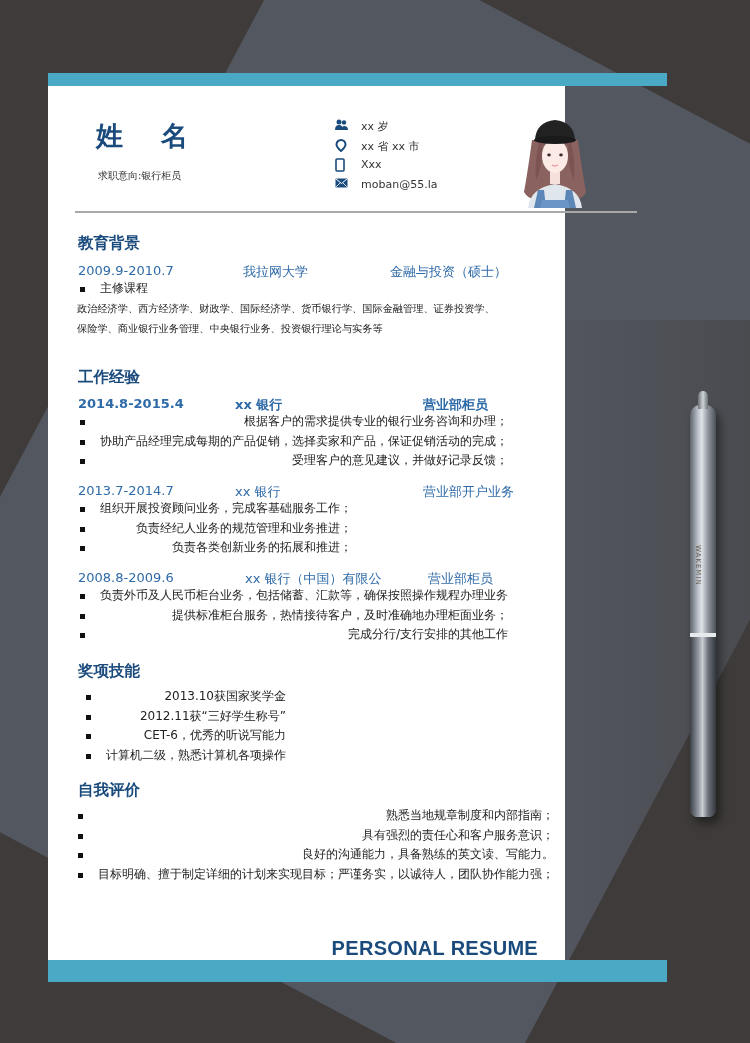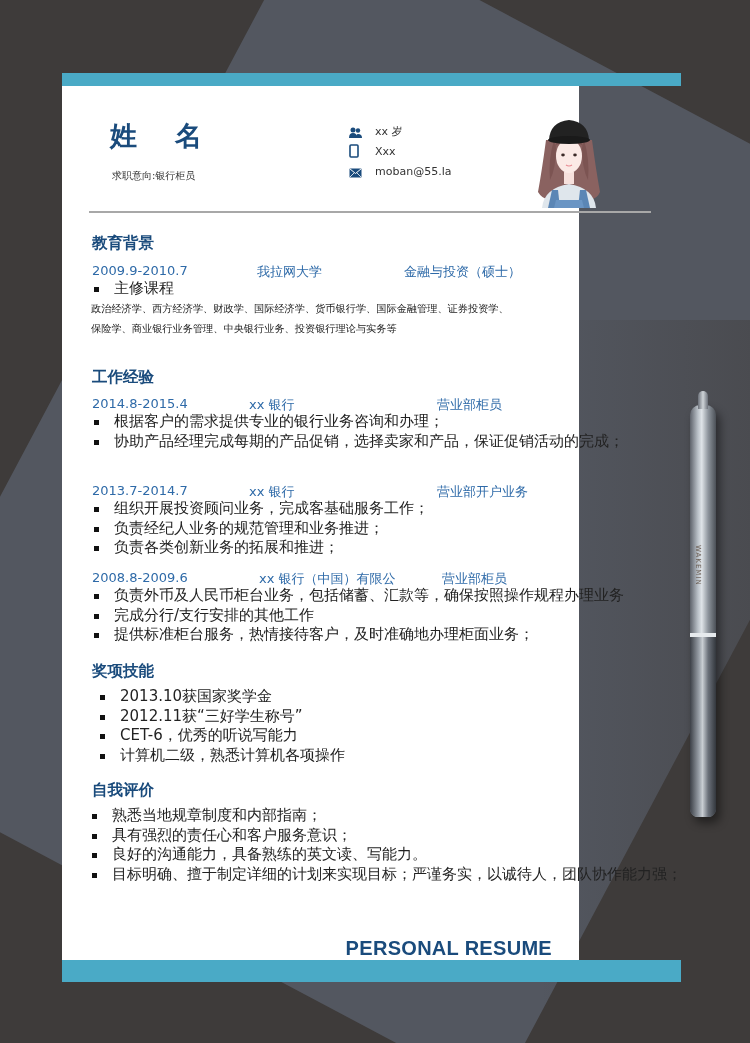--- a/index.html
+++ b/index.html
@@ -58,21 +58,21 @@
     position: absolute;
     left: 4px; top: 140px;
     font-size: 7px; color: #6e6259;
     writing-mode: vertical-rl;
     letter-spacing: 1px;
   }
 
   
   .page {
     position: absolute;
-    left: 62px; top: 73px;
+    left: 48px; top: 73px;
     width: 517px; height: 909px;
     background: #ffffff;
   }
   .bar-top {
     position: absolute; left: 0; top: 0;
     width: 619px; height: 13px;
     background: #4aaac6;
   }
   .bar-bottom {
     position: absolute; left: 0; bottom: 0;
@@ -87,21 +87,21 @@
   }
   .intent {
     position: absolute; left: 50px; top: 96px;
     font-size: 10px; color: #333;
   }
   .contacts {
     position: absolute; left: 287px; top: 46px;
     width: 200px;
   }
   .contact-row {
-    display: flex; align-items: flex-end;
+    display: flex; align-items: flex-start;
     height: 19.5px;
   }
   .contact-icon {
     width: 26px; display: flex; align-items: center;
   }
   .contact-text {
     font-size: 11px; color: #333;
   }
   .avatar {
     position: absolute; left: 472px; top: 37px;
@@ -123,24 +123,25 @@
     font-size: 13px; color: #2e6aa8;
     width: 560px; height: 16px;
   }
   .meta-row span { position: absolute; top: 0; white-space: nowrap; }
   .bullet-list {
     position: absolute; left: 32px;
     list-style: none;
   }
   .bullet-list li {
     position: relative;
-    font-size: 15px; color: #222;
+    font-size: 12px; color: #222;
     height: 19.5px; line-height: 19.5px;
     padding-left: 20px;
     white-space: nowrap;
+    text-align: right;
   }
   .bullet-list li .sq {
     position: absolute; left: 0; top: 8px;
     width: 5px; height: 5px; background: #111;
   }
   .para {
     position: absolute; left: 29px;
     font-size: 10.2px; color: #222;
     line-height: 19.5px;
     width: 560px;
@@ -175,20 +176,28 @@
     <div class="contact-row">
       <span class="contact-icon">
         <svg width="13" height="12" viewBox="0 0 13 12">
             <circle cx="4" cy="3" r="2.5" fill="#1a4b7c"></circle>
             <path d="M0 11 Q0 6 4 6 Q8 6 8 11 Z" fill="#1a4b7c"></path>
             <circle cx="9" cy="3.5" r="2.2" fill="#1a4b7c"></circle>
             <path d="M6.5 11 Q7 7 9 7 Q13 7 13 11 Z" fill="#1a4b7c"></path>
           </svg>
       </span>
       <span class="contact-text">xx 岁</span>
+    </div>
+    <div class="contact-row">
+      <span class="contact-icon">
+        <svg width="12" height="13" viewBox="0 0 12 13">
+            <path d="M6 1 A4.5 4.5 0 0 1 10.5 5.5 Q10.5 8 6 12 Q1.5 8 1.5 5.5 A4.5 4.5 0 0 1 6 1 Z" fill="none" stroke="#1a4b7c" stroke-width="2"></path>
+          </svg>
+      </span>
+      <span class="contact-text">xx 省 xx 市</span>
     </div>
     <div class="contact-row">
       <span class="contact-icon">
         <svg width="10" height="14" viewBox="0 0 10 14">
             <rect x="1" y="1" width="8" height="12" rx="1" fill="none" stroke="#1a4b7c" stroke-width="1.6"></rect>
           </svg>
       </span>
       <span class="contact-text">Xxx</span>
     </div>
     <div class="contact-row">
@@ -243,50 +252,51 @@
   <ul class="bullet-list" style="top:206px;">
     <li><span class="sq"></span><span>主修课程</span></li>
   </ul>
   <div class="para" style="top:226px;">
     <div>政治经济学、西方经济学、财政学、国际经济学、货币银行学、国际金融管理、证券投资学、</div>
     <div>保险学、商业银行业务管理、中央银行业务、投资银行理论与实务等</div>
   </div>
 
   <div class="sec-title" style="top:294px;">工作经验</div>
 
-  <div class="meta-row" style="top:323px;">
+  <div class="meta-row" style="top:323px;font-weight:bold;">
     <span style="left:0;">2014.8-2015.4</span>
     <span style="left:157px;">xx 银行</span>
     <span style="left:345px;">营业部柜员</span>
   </div>
   <ul class="bullet-list" style="top:339px;">
     <li><span class="sq"></span><span>根据客户的需求提供专业的银行业务咨询和办理；</span></li>
     <li><span class="sq"></span><span>协助产品经理完成每期的产品促销，选择卖家和产品，保证促销活动的完成；</span></li>
+    <li><span class="sq"></span><span>受理客户的意见建议，并做好记录反馈；</span></li>
   </ul>
 
   <div class="meta-row" style="top:410px;">
     <span style="left:0;">2013.7-2014.7</span>
     <span style="left:157px;">xx 银行</span>
     <span style="left:345px;">营业部开户业务</span>
   </div>
   <ul class="bullet-list" style="top:426px;">
     <li><span class="sq"></span><span>组织开展投资顾问业务，完成客基础服务工作；</span></li>
     <li><span class="sq"></span><span>负责经纪人业务的规范管理和业务推进；</span></li>
     <li><span class="sq"></span><span>负责各类创新业务的拓展和推进；</span></li>
   </ul>
 
   <div class="meta-row" style="top:497px;">
     <span style="left:0;">2008.8-2009.6</span>
     <span style="left:167px;">xx 银行（中国）有限公</span>
     <span style="left:350px;">营业部柜员</span>
   </div>
   <ul class="bullet-list" style="top:513px;">
     <li><span class="sq"></span><span>负责外币及人民币柜台业务，包括储蓄、汇款等，确保按照操作规程办理业务</span></li>
+    <li><span class="sq"></span><span>提供标准柜台服务，热情接待客户，及时准确地办理柜面业务；</span></li>
     <li><span class="sq"></span><span>完成分行/支行安排的其他工作</span></li>
-    <li><span class="sq"></span><span>提供标准柜台服务，热情接待客户，及时准确地办理柜面业务；</span></li>
   </ul>
 
   <div class="sec-title" style="top:588px;">奖项技能</div>
   <ul class="bullet-list" style="top:614px; left:38px;">
     <li><span class="sq"></span><span>2013.10获国家奖学金</span></li>
     <li><span class="sq"></span><span>2012.11获“三好学生称号”</span></li>
     <li><span class="sq"></span><span>CET-6，优秀的听说写能力</span></li>
     <li><span class="sq"></span><span>计算机二级，熟悉计算机各项操作</span></li>
   </ul>
 

